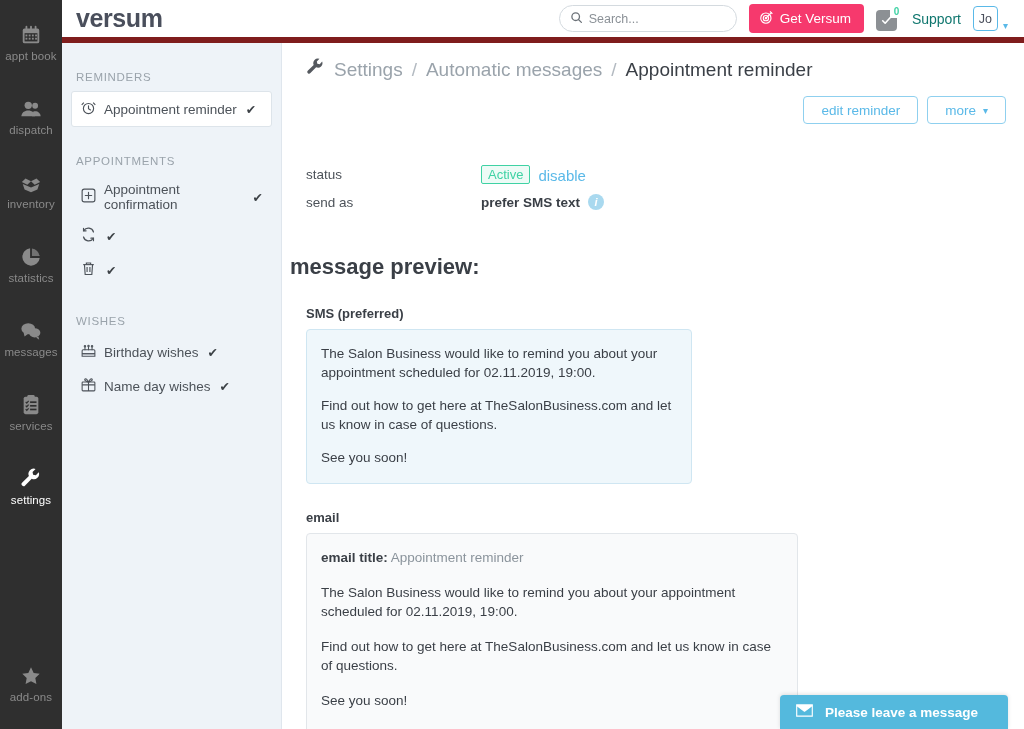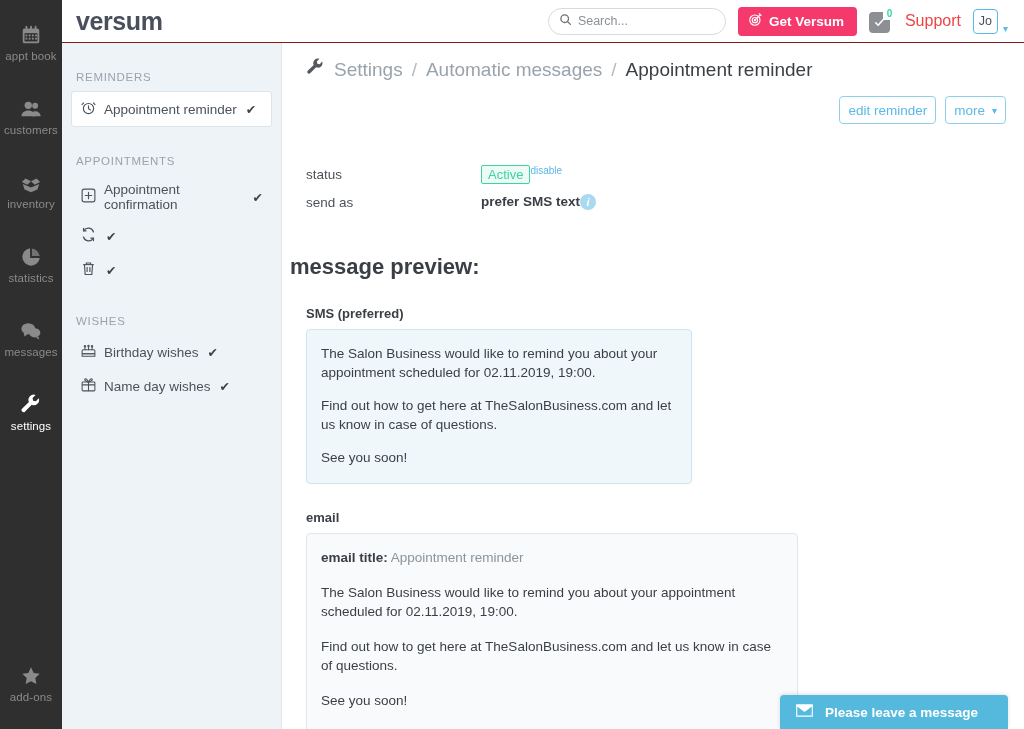--- a/index.html
+++ b/index.html
@@ -31,21 +31,21 @@
   .rail-item .rail-label { font-size: 11.5px; line-height: 12px; letter-spacing: .1px; }
   .rail-item svg { display: block; }
   .rail-spacer { flex: 1 1 auto; }
   .rail-bottom { margin-bottom: 8px; }
 
   
   .topbar {
     position: absolute; left: 62px; top: 0;
     width: 962px; height: 43px;
     background: #ffffff;
-    border-bottom: 1px solid #7f1d1d;
+    border-bottom: 6px solid #7f1d1d;
     display: flex; align-items: center;
     z-index: 5;
   }
   .logo {
     margin-left: 14px;
     font-size: 25px; font-weight: bold; color: #4a4f5c;
     letter-spacing: -.4px;
   }
   .top-right {
     margin-left: auto; display: flex; align-items: center; gap: 12px;
@@ -61,39 +61,39 @@
   .search-box input {
     border: none; outline: none; width: 128px;
     font-size: 12.5px; color: #6c7278;
     font-family: "Liberation Sans", sans-serif;
     background: transparent;
   }
   .search-box input::placeholder { color: #8b9197; }
   .btn-pink {
     height: 29px; padding: 0 13px 0 10px;
     background: #f6396d; border: none; border-radius: 4px;
-    color: #ffffff; font-size: 13.5px; font-weight: bold;
+    color: #ffffff; font-size: 13.5px; font-weight: normal;
     display: flex; align-items: center; gap: 6px;
     cursor: pointer;
     font-family: "Liberation Sans", sans-serif;
   }
   .notif { position: relative; width: 24px; height: 24px; cursor: pointer; }
   .notif-sq {
     width: 21px; height: 21px; background: #8c9094; border-radius: 4px;
     display: flex; align-items: center; justify-content: center;
     margin-top: 3px;
   }
   .notif-badge {
     position: absolute; right: -3px; top: -2px;
     min-width: 13px; height: 13px; padding: 0 2px;
     background: #ffffff; color: #3fd2a4;
     font-size: 10px; font-weight: bold; line-height: 13px;
     text-align: center;
   }
-  .support { font-size: 16px; color: #ef4444; cursor: pointer; }
+  .support { font-size: 14px; color: #0f766e; cursor: pointer; }
   .avatar-wrap { display: flex; align-items: flex-end; gap: 5px; }
   .avatar {
     width: 25px; height: 25px; border: 1.5px solid #5ab9e8; border-radius: 4px;
     color: #4a4f5c; font-size: 12.5px;
     display: flex; align-items: center; justify-content: center;
     cursor: pointer;
   }
   .caret-down { color: #5ab9e8; font-size: 10px; cursor: pointer; }
 
   
@@ -131,37 +131,37 @@
     font-size: 19px; color: #9aa3ab; font-weight: 300;
   }
   .breadcrumb .crumb-current { color: #3a3f46; }
   .breadcrumb .sep { color: #b3bac1; }
 
   .action-row {
     display: flex; justify-content: flex-end; gap: 9px;
     padding: 14px 18px 0 0;
   }
   .btn-outline {
-    height: 28px; padding: 0 8px;
+    height: 28px; padding: 0 17px;
     background: #fff; border: 1px solid #8fd0ef; border-radius: 4px;
     color: #5ab9e8; font-size: 13.5px;
     display: flex; align-items: center; gap: 7px;
     cursor: pointer;
     font-family: "Liberation Sans", sans-serif;
   }
 
   .info-table { margin: 36px 0 0 24px; }
   .info-row { display: flex; align-items: center; height: 28px; }
   .info-label { width: 175px; font-size: 13.5px; color: #4c5259; }
-  .info-value { font-size: 13.5px; color: #3a3f46; font-weight: bold; display: flex; align-items: flex-start; }
+  .info-value { font-size: 13.5px; color: #3a3f46; font-weight: bold; display: flex; align-items: flex-end; gap: 8px; }
   .badge-active {
     border: 1px solid #3fd2a4; color: #3fd2a4; background: #edfbf6;
     font-size: 13px; font-weight: normal; padding: 1px 6px; border-radius: 2px;
   }
-  .link-blue { color: #5ab9e8; font-weight: normal; font-size: 10px; cursor: pointer; }
+  .link-blue { color: #5ab9e8; font-weight: normal; font-size: 15px; cursor: pointer; }
   .info-circle {
     width: 16px; height: 16px; border-radius: 50%;
     background: #a9d9ef; color: #ffffff;
     font-size: 11px; font-style: italic; font-weight: bold;
     display: inline-flex; align-items: center; justify-content: center;
     cursor: pointer;
   }
 
   .preview-title { margin: 38px 0 0 8px; font-size: 22px; font-weight: bold; color: #3a3f46; }
   .block-label { margin: 26px 0 8px 24px; font-size: 13px; font-weight: bold; color: #3a3f46; }
@@ -226,21 +226,21 @@
 
     <div class="rail-item">
       <span>
         <svg width="22" height="22" viewBox="0 0 24 24" fill="currentColor">
           <circle cx="9" cy="8" r="4"></circle>
             <path d="M1.5 20c0-4 3.4-6.5 7.5-6.5s7.5 2.5 7.5 6.5z"></path>
           <circle cx="16.5" cy="8.5" r="3.2"></circle>
             <path d="M13 20h9.5c0-3.4-2.8-5.6-6-5.6-.7 0-1.3.1-1.9.3"></path>
         </svg>
       </span>
-      <span class="rail-label">customers</span>
+      <span class="rail-label">dispatch</span>
     </div>
 
     <div class="rail-item">
       <span>
         <svg width="22" height="22" viewBox="0 0 24 24" fill="currentColor">
           <path d="M2 11l4-4 6 3-4 4z"></path>
             <path d="M22 11l-4-4-6 3 4 4z"></path>
           <path d="M3 13l9 4 9-4-2 6-7 3-7-3z"></path>
         </svg>
       </span>
@@ -262,20 +262,35 @@
         <svg width="22" height="22" viewBox="0 0 24 24" fill="currentColor">
           <ellipse cx="9" cy="9.5" rx="7.5" ry="6"></ellipse>
             <path d="M4 14l1 4 4-3z"></path>
           <ellipse cx="16" cy="14" rx="6.2" ry="5"></ellipse>
             <path d="M20 18l1 3.5-3.5-2.5z"></path>
         </svg>
       </span>
       <span class="rail-label">messages</span>
     </div>
 
+    <div class="rail-item">
+      <span>
+        <svg width="22" height="22" viewBox="0 0 24 24" fill="currentColor">
+          <rect x="4" y="3" width="16" height="19" rx="2"></rect>
+          <rect x="8" y="1" width="8" height="4" rx="1.4"></rect>
+          <rect x="11" y="8" width="7" height="1.8" fill="#2f2f2f"></rect>
+          <rect x="11" y="12" width="7" height="1.8" fill="#2f2f2f"></rect>
+          <rect x="11" y="16" width="7" height="1.8" fill="#2f2f2f"></rect>
+          <path d="M6.2 8.6l1.2 1.3 2-2.3" stroke="#2f2f2f" stroke-width="1.3" fill="none"></path>
+          <path d="M6.2 12.6l1.2 1.3 2-2.3" stroke="#2f2f2f" stroke-width="1.3" fill="none"></path>
+          <path d="M6.2 16.6l1.2 1.3 2-2.3" stroke="#2f2f2f" stroke-width="1.3" fill="none"></path>
+        </svg>
+      </span>
+      <span class="rail-label">services</span>
+    </div>
 
     <div class="rail-item active">
       <span>
         <svg width="22" height="22" viewBox="0 0 24 24" fill="currentColor">
           <path d="M20.4 4.5a5.7 5.7 0 0 1-7.6 7.3L5.6 19a2.2 2.2 0 1 1-3.1-3.1l7.2-7.2a5.7 5.7 0 0 1 7.3-7.6l-3.3 3.3.6 3 3 .6z"></path>
         </svg>
       </span>
       <span class="rail-label">settings</span>
     </div>
 

